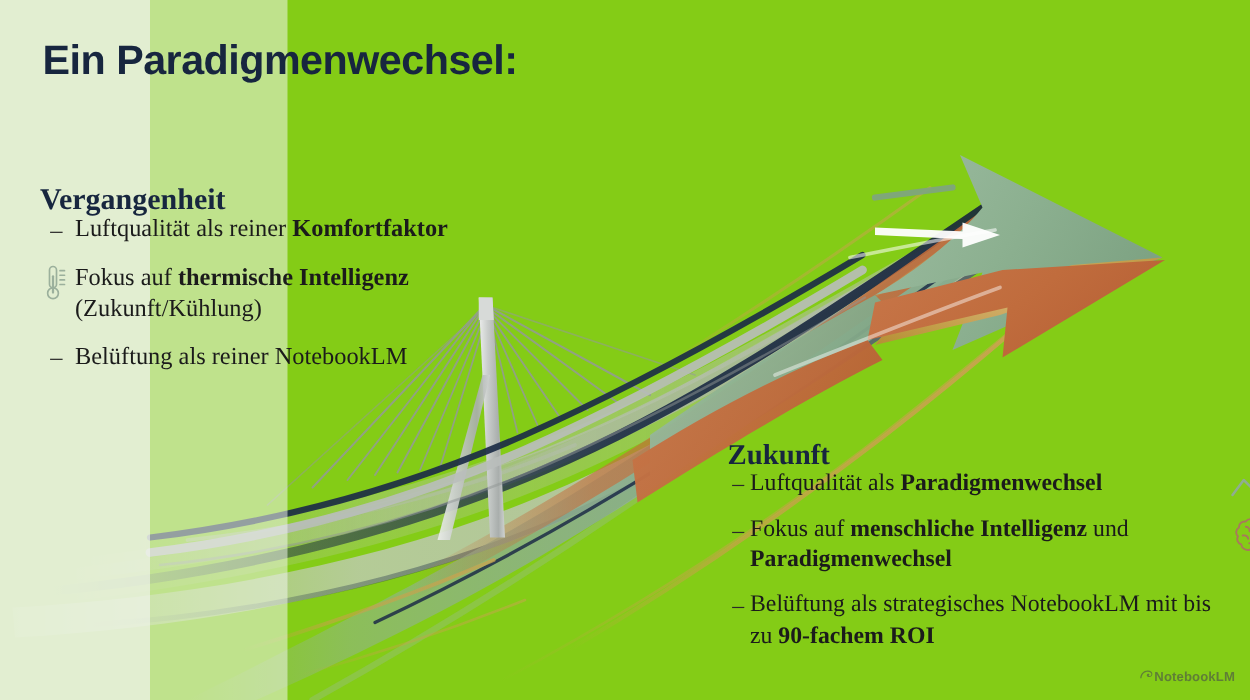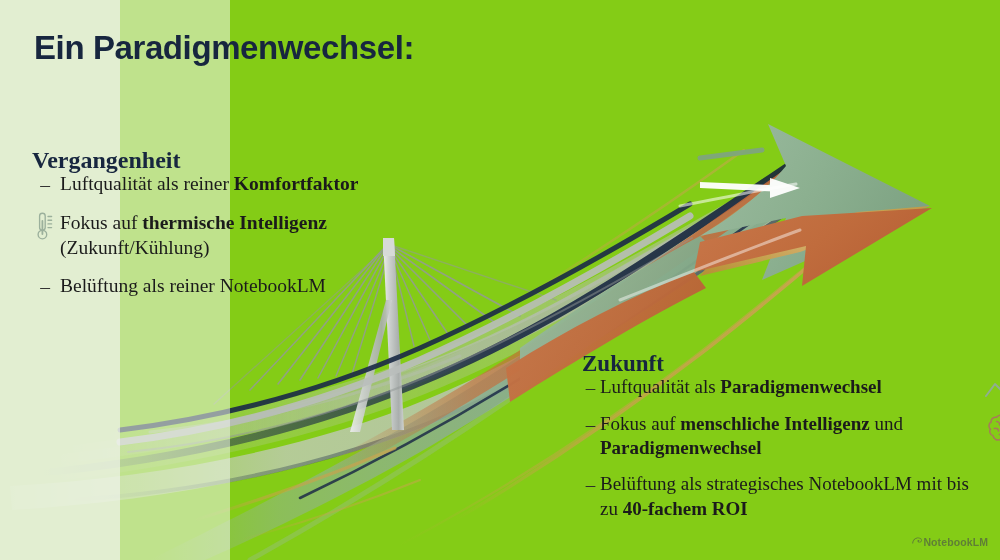--- a/index.html
+++ b/index.html
@@ -361,21 +361,21 @@
             </svg>
           </span>
         </span>
       </li>
 
       <li class="bullet">
         <span class="marker">
           <span class="dash">–</span>
         </span>
         <span class="btext">
-          <span>Belüftung als strategisches NotebookLM mit bis zu </span><b class="s">40-fachem ROI</b>
+          <span>Belüftung als strategisches NotebookLM mit bis zu </span><b class="s">90-fachem ROI</b>
         </span>
       </li>
 
     </ul>
   </div>
 
   <div id="watermark">
     <span>
       <svg width="12" height="12" viewBox="0 0 12 12" fill="#4a4f4a">
         <path d="M1.2 8.6 C1.2 5 4 2.4 7.2 2.4 C9.4 2.4 10.9 3.6 10.9 5.2

